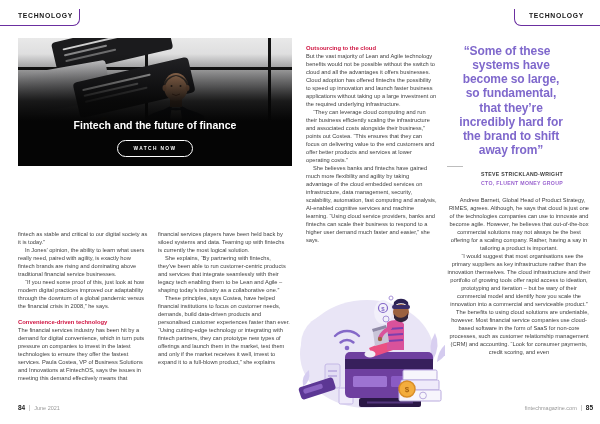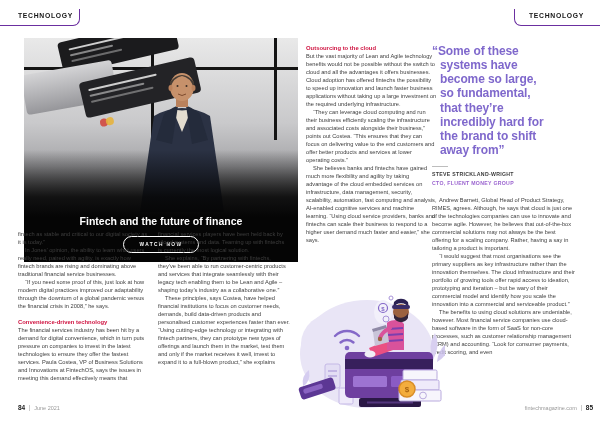--- a/index.html
+++ b/index.html
@@ -5,21 +5,21 @@
   * { margin:0; padding:0; box-sizing:border-box; }
   html,body { width:600px; height:424px; background:#ffffff; font-family:"Liberation Sans", sans-serif; }
   .spread { position:relative; width:600px; height:424px; background:#fff; overflow:hidden; }
 
   
   .tag { position:absolute; top:9px; height:17px; font-size:6.8px; font-weight:bold; letter-spacing:0.7px; color:#161616; }
   .tag-left { left:0; width:80px; border-bottom:1.5px solid #6b2fa0; border-right:1.5px solid #6b2fa0; border-bottom-right-radius:7px; padding-left:18px; line-height:14px; }
   .tag-right { right:0; width:86px; border-bottom:1.5px solid #6b2fa0; border-left:1.5px solid #6b2fa0; border-bottom-left-radius:7px; padding-left:14px; line-height:14px; }
 
   
-  .vt { position:absolute; left:24px; top:38px; width:274px; height:224px; overflow:hidden; background:linear-gradient(180deg,#e9e9e9 0%,#c9c9cb 38%,#a3a3a6 58%,#6e6e70 72%); cursor:pointer; }
+  .vt { position:absolute; left:18px; top:38px; width:274px; height:128px; overflow:hidden; background:linear-gradient(180deg,#e9e9e9 0%,#c9c9cb 38%,#a3a3a6 58%,#6e6e70 72%); cursor:pointer; }
   .vt-hline { position:absolute; left:0; top:29px; width:100%; height:3px; background:#141414; }
   .vt-vline { position:absolute; top:0; width:3px; height:102px; background:#141414; }
   .vt-v1 { left:127px; } .vt-v2 { left:250px; }
   .vt-screen { position:absolute; left:2px; top:-8px; width:170px; height:112px; transform:rotate(-13deg); }
   .card { position:absolute; border-radius:4px; }
   .card-black { left:42px; top:2px; width:118px; height:33px; background:#1b1b1d; }
   .card-gray { left:-2px; top:28px; width:92px; height:40px; background:linear-gradient(180deg,#d4d4d6,#96969a); transform:rotate(3deg); }
   .card-dark2 { left:54px; top:46px; width:118px; height:36px; background:#232326; }
   .card-bar { position:absolute; height:2px; background:#cfcfcf; border-radius:1px; }
   .mc { position:absolute; width:8px; height:8px; border-radius:50%; opacity:.9; }
@@ -29,21 +29,21 @@
   .vt-caption { position:absolute; left:0; bottom:9px; width:100%; text-align:center; }
   .vt-title { color:#fff; font-weight:bold; font-size:10.5px; line-height:1.3; }
   .vt-title span { display:block; }
   .watch-btn { margin-top:7px; background:transparent; border:1px solid #fff; border-radius:10px; color:#fff; font-family:"Liberation Sans",sans-serif; font-size:4.8px; font-weight:bold; letter-spacing:1.4px; padding:5px 16px; cursor:pointer; }
 
   
   .col { position:absolute; font-size:5.7px; line-height:1.4; color:#3e3e3e; }
   .col-l1 { left:18px;  top:231px; width:131px; }
   .col-l2 { left:158px; top:231px; width:132px; }
   .col-r1 { left:306px; top:44px;  width:131px; }
-  .col-r2 { left:432px; top:44px;  width:150px; }
+  .col-r2 { left:447px; top:44px;  width:150px;text-align:center; }
   .para { text-indent:7px; }
   .para.noindent { text-indent:0; }
   .subhead { color:#cf1340; font-weight:bold; font-size:5.9px; margin:7px 0 1px 0; }
   .col-r2 .para { width:144px; }
 
   
   .quote { width:120px; color:#7f68cc; font-weight:bold; font-size:12px; line-height:1.18; padding-left:8px; text-indent:-8px; letter-spacing:-0.1px; }
   .attr-rule { width:16px; height:1px; background:#bdbdbd; margin:9px 0 4px 0; }
   .attr-name { font-size:5.2px; font-weight:bold; color:#3a3a3a; letter-spacing:0.3px; }
   .attr-title { font-size:5.2px; font-weight:bold; color:#9a63cf; letter-spacing:0.3px; margin-top:1.5px; }

